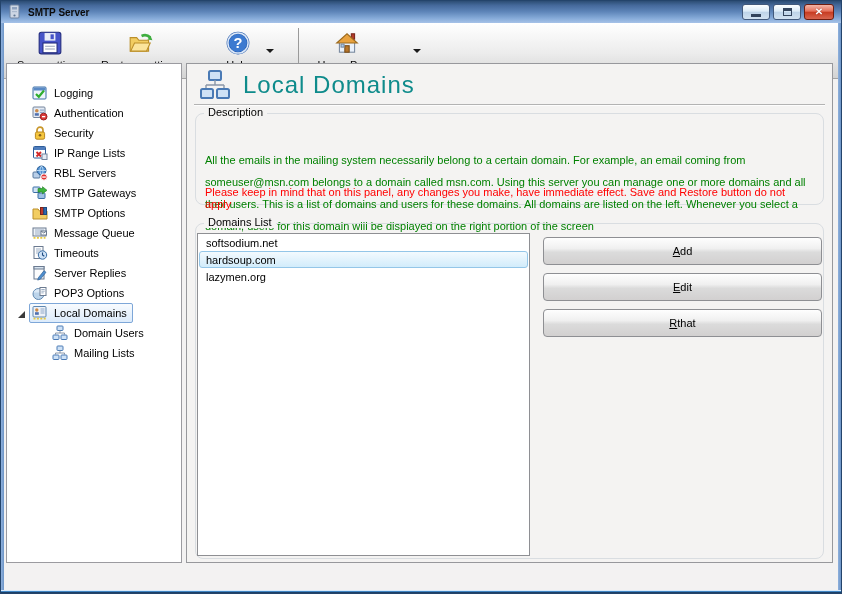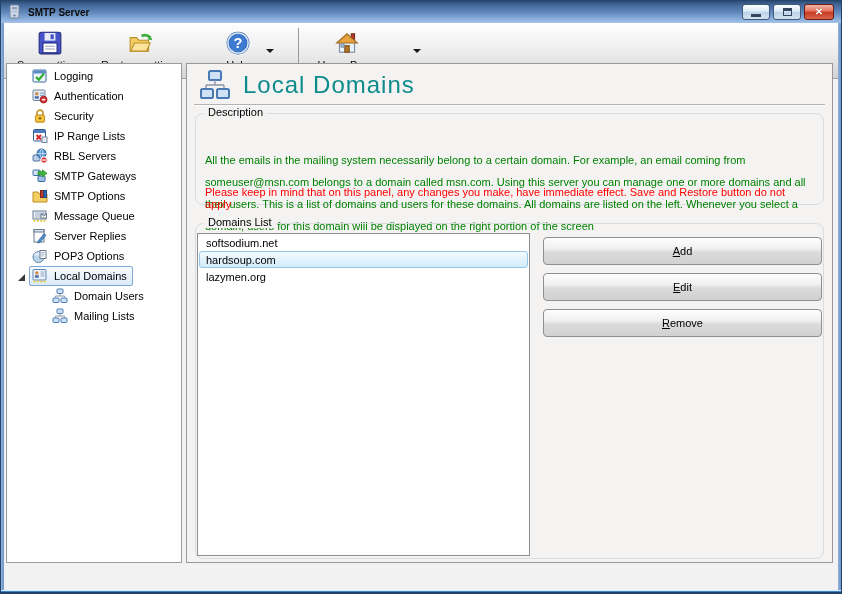--- a/index.html
+++ b/index.html
@@ -59,21 +59,21 @@
   .accel { text-decoration: underline; }
   .dd-arrow {
     width: 0; height: 0; border-left: 4px solid transparent; border-right: 4px solid transparent;
     border-top: 4px solid #1a1a1a; margin-left: 4px;
   }
   .tb-sep { width: 1px; height: 46px; background: #9a9a9a; margin: 0 10px 0 24px; }
 
   
   .sidebar {
     position: absolute; left: 5px; top: 62px; width: 176px; height: 500px;
-    background: #fff; border: 1px solid #9b9ba0; padding-top: 2px; z-index: 2;
+    background: #fff; border: 1px solid #9b9ba0; padding-top: 19px; z-index: 2;
   }
   .tree-row { display: flex; align-items: center; height: 20px; padding-left: 7px; }
   .tree-row.child { padding-left: 42px; }
   .expander { width: 15px; height: 14px; flex: none; display: flex; align-items: flex-end; justify-content: center; }
   .exp-tri { width: 0; height: 0; border-bottom: 7px solid #3a3a3a; border-left: 7px solid transparent; margin-bottom: 2px; }
   .item-body { display: inline-flex; align-items: center; gap: 6px; padding: 1px 5px 1px 2px; border: 1px solid transparent; border-radius: 2px; }
   .tree-row.selected .item-body {
     border-color: #7ea7d8;
     background: linear-gradient(180deg,#f8fbfe,#dcebfb);
   }
@@ -291,20 +291,32 @@
           <rect x="1" y="3" width="13" height="8" fill="#eef2f8" stroke="#6b7a90"></rect>
           <path d="M3 5 h9 M3 7 h9 M3 9 h6" stroke="#9fb0c6" fill="none"></path>
           <rect x="9" y="6" width="5.5" height="4" fill="#ffffff" stroke="#6b7a90"></rect>
           <path d="M9 6 l2.75 2 L14.5 6" stroke="#6b7a90" fill="none"></path>
           <path d="M1.5 12.8 h12" stroke="#e7c93e" stroke-width="1.8" stroke-dasharray="2 1.4"></path>
         </svg>
         <span class="tlabel">Message Queue</span>
       </span>
     </div>
 
+    <div class="tree-row">
+      <span class="expander"></span>
+      <span class="item-body">
+        <svg class="ticon" viewBox="0 0 16 16">
+          <rect x="2" y="1.5" width="9" height="12" fill="#fdfdfd" stroke="#6b7a90"></rect>
+          <path d="M4 4 h5 M4 6 h5 M4 8 h3" stroke="#9fb0c6" fill="none"></path>
+          <circle cx="10.5" cy="10" r="4.2" fill="#cfe2f6" stroke="#3a6ea5"></circle>
+          <path d="M10.5 7.6 v2.4 l1.8 1.2" stroke="#1d4a80" fill="none" stroke-width="1.1"></path>
+        </svg>
+        <span class="tlabel">Timeouts</span>
+      </span>
+    </div>
 
     <div class="tree-row">
       <span class="expander"></span>
       <span class="item-body">
         <svg class="ticon" viewBox="0 0 16 16">
           <rect x="2" y="1.5" width="10" height="12.5" fill="#fdfdfd" stroke="#6b7a90"></rect>
           <rect x="2" y="1.5" width="10" height="2.5" fill="#d8e4f0" stroke="#6b7a90"></rect>
           <path d="M6.5 12.5 l5.5 -6.8 2 1.6 -5.5 6.8 -2.8 1 z" fill="#4f8fd0" stroke="#2c5e94" stroke-width="0.7"></path>
         </svg>
         <span class="tlabel">Server Replies</span>
@@ -391,18 +403,18 @@
 
     <div class="listbox">
       <div class="list-item">softsodium.net</div>
       <div class="list-item selected">hardsoup.com</div>
       <div class="list-item">lazymen.org</div>
     </div>
 
     <div class="side-buttons">
       <button class="push-btn"><span class="accel">A</span><span>dd</span></button>
       <button class="push-btn"><span class="accel">E</span><span>dit</span></button>
-      <button class="push-btn"><span class="accel">R</span><span>emove</span></button>
+      <button class="push-btn"><span class="accel">R</span><span>that</span></button>
     </div>
 
   </div>
 
 </div>
 
 </body></html>

